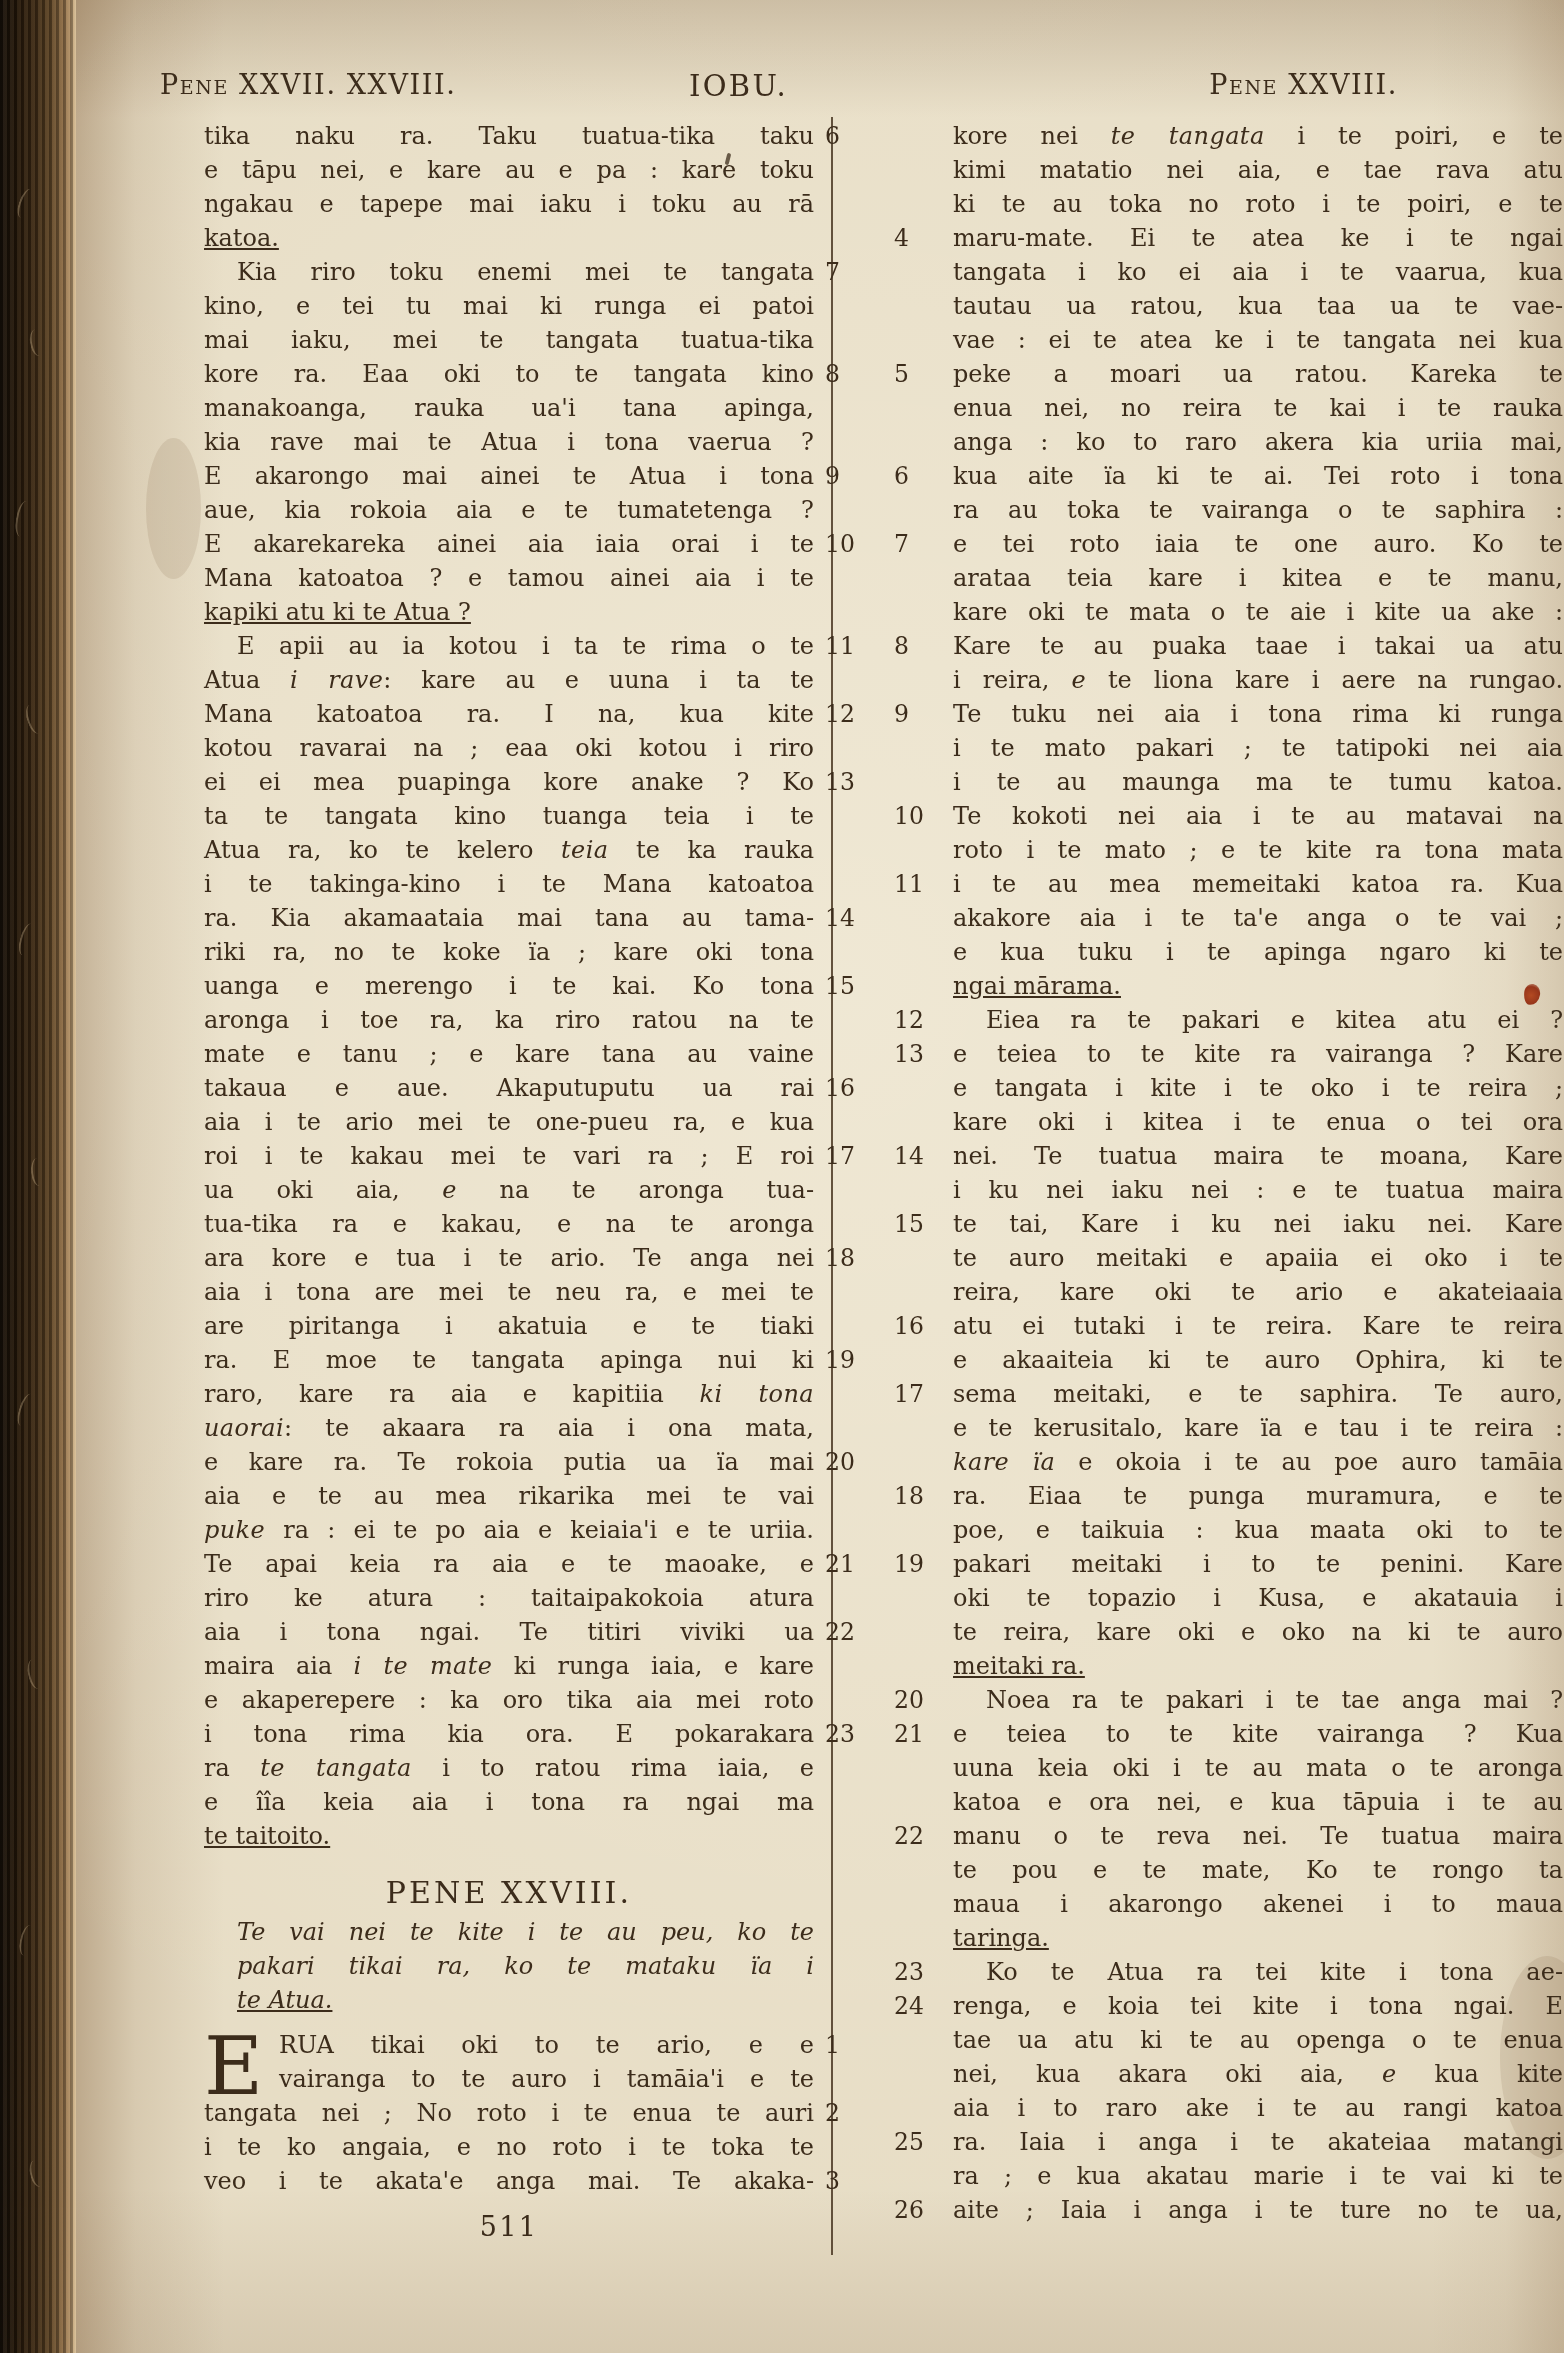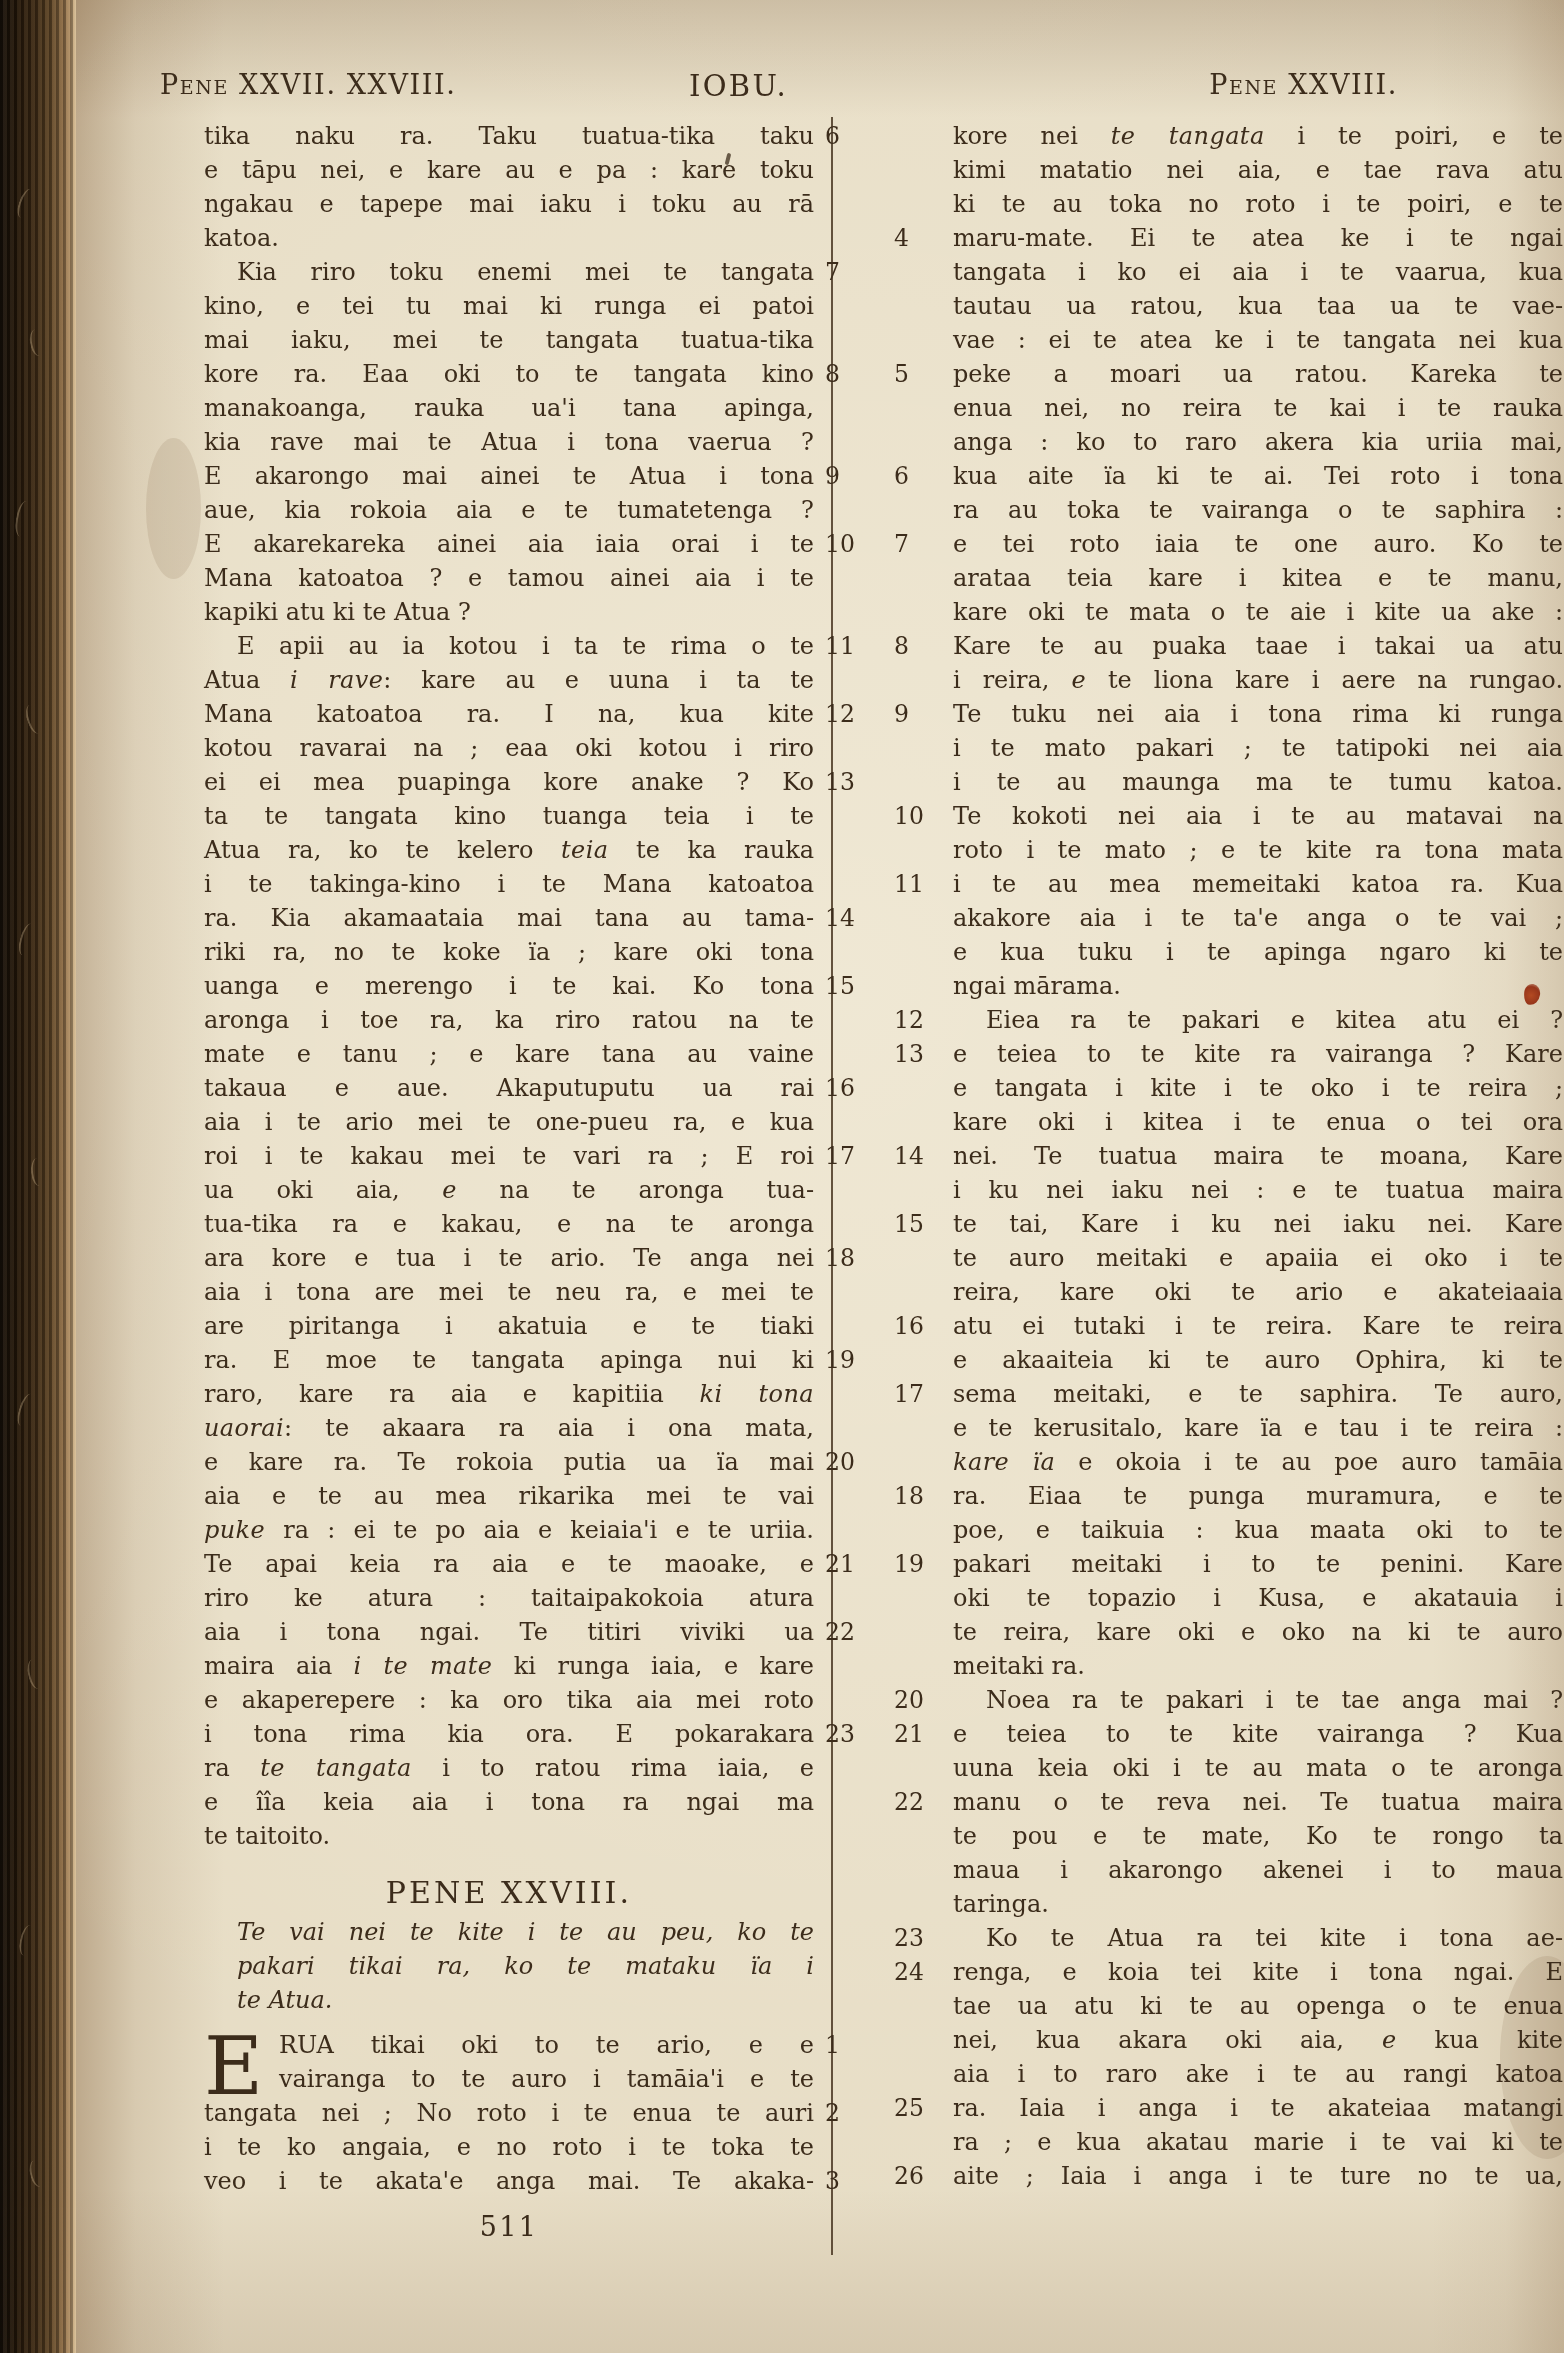--- a/index.html
+++ b/index.html
@@ -38,21 +38,21 @@
   .rh-right{right:117px;font-size:27px;font-variant:small-caps;letter-spacing:1.6px;}
   
   .col{position:absolute;top:119px;width:610px;}
   .col-left{left:160px;margin-left:44px;}
   .col-right{left:953px;}
   .divider{position:absolute;left:831px;top:117px;width:2.3px;height:2138px;background:#4a3723;opacity:.85;}
   .line{
     position:relative;height:34px;line-height:34px;font-size:24px;
     text-align:justify;text-align-last:justify;white-space:nowrap;
   }
-  .line.last{text-align:center;text-align-last:left;}
+  .line.last{text-align:center;text-align-last:left;text-decoration:underline;}
   .line.ind{text-indent:33px;}
   .line i{letter-spacing:0.4px;}
   .vnum{
     position:absolute;top:0;width:52px;height:34px;line-height:34px;
     font-size:23.5px;text-align:center;text-indent:0;
   }
   .v-right{right:-63px;}
   .v-left{left:-59px;}
   
   .chap-head{margin-top:20.3px;height:39px;line-height:39px;text-align:center;text-align-last:center;
@@ -224,20 +224,21 @@
       <div class="line"><i>kare ïa</i> e okoia i te au poe auro tamāia</div>
       <div class="line">ra.  Eiaa te punga muramura, e te<span class="vnum v-left">18</span></div>
       <div class="line">poe, e taikuia : kua maata oki to te</div>
       <div class="line">pakari meitaki i to te penini.  Kare<span class="vnum v-left">19</span></div>
       <div class="line">oki te topazio i Kusa, e akatauia i</div>
       <div class="line">te reira, kare oki e oko na ki te auro</div>
       <div class="line last">meitaki ra.</div>
       <div class="line ind">Noea ra te pakari i te tae anga mai ?<span class="vnum v-left">20</span></div>
       <div class="line">e teiea to te kite vairanga ?  Kua<span class="vnum v-left">21</span></div>
       <div class="line">uuna keia oki i te au mata o te aronga</div>
+      <div class="line">katoa e ora nei, e kua tāpuia i te au</div>
       <div class="line">manu o te reva nei.  Te tuatua maira<span class="vnum v-left">22</span></div>
       <div class="line">te pou e te mate, Ko te rongo ta</div>
       <div class="line">maua i akarongo akenei i to maua</div>
       <div class="line last">taringa.</div>
       <div class="line ind">Ko te Atua ra tei kite i tona ae-<span class="vnum v-left">23</span></div>
       <div class="line">renga, e koia tei kite i tona ngai.  E<span class="vnum v-left">24</span></div>
       <div class="line">tae ua atu ki te au openga o te enua</div>
       <div class="line">nei, kua akara oki aia, <i>e</i> kua kite</div>
       <div class="line">aia i to raro ake i te au rangi katoa</div>
       <div class="line">ra.  Iaia i anga i te akateiaa matangi<span class="vnum v-left">25</span></div>

